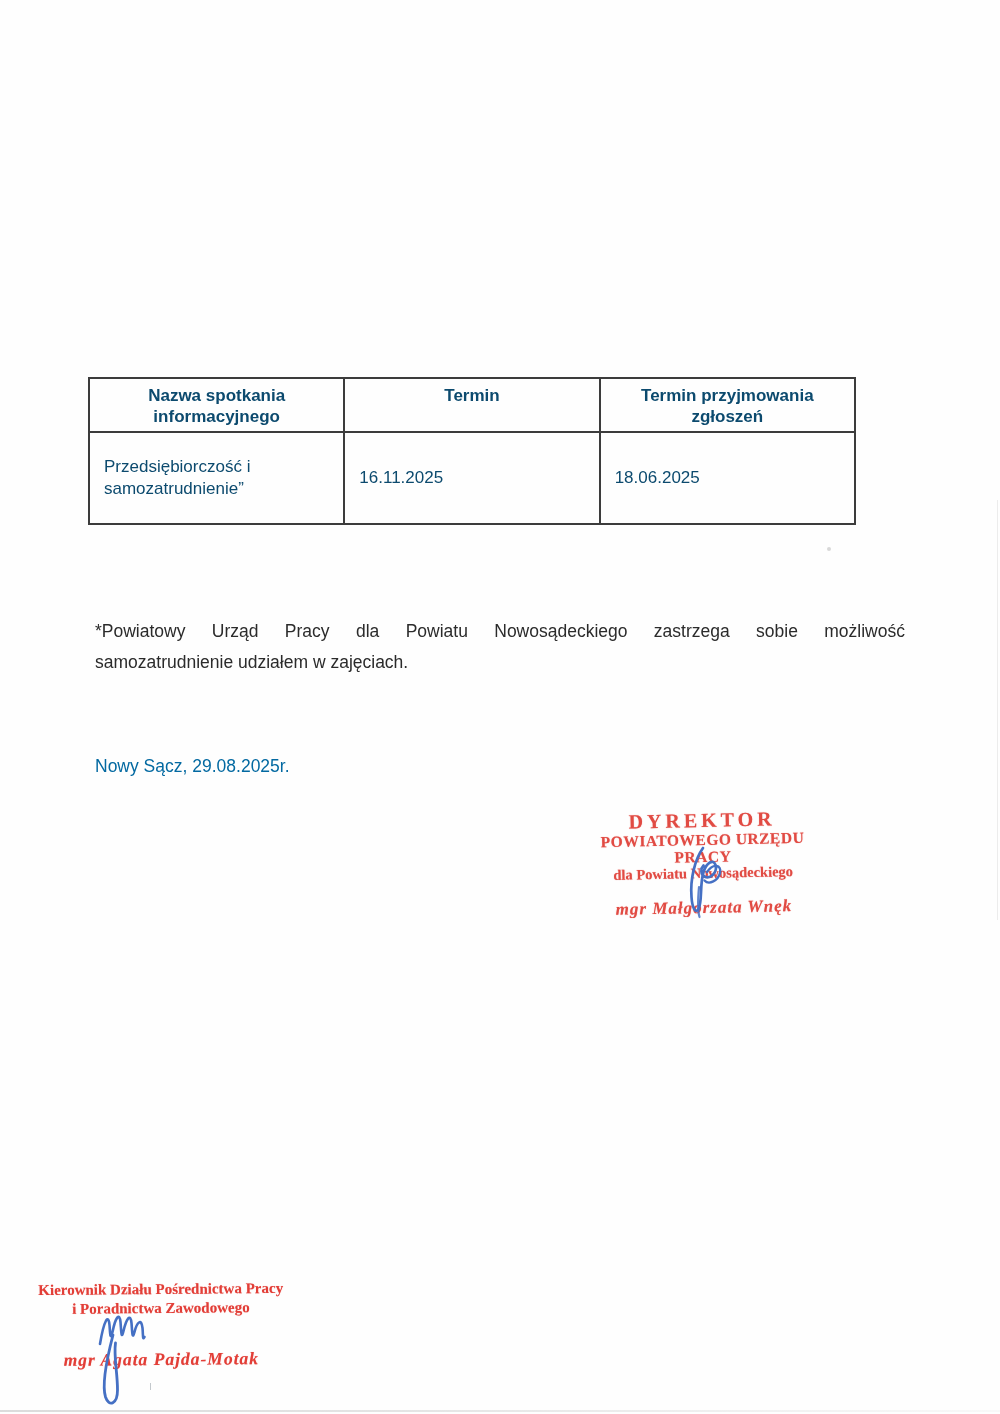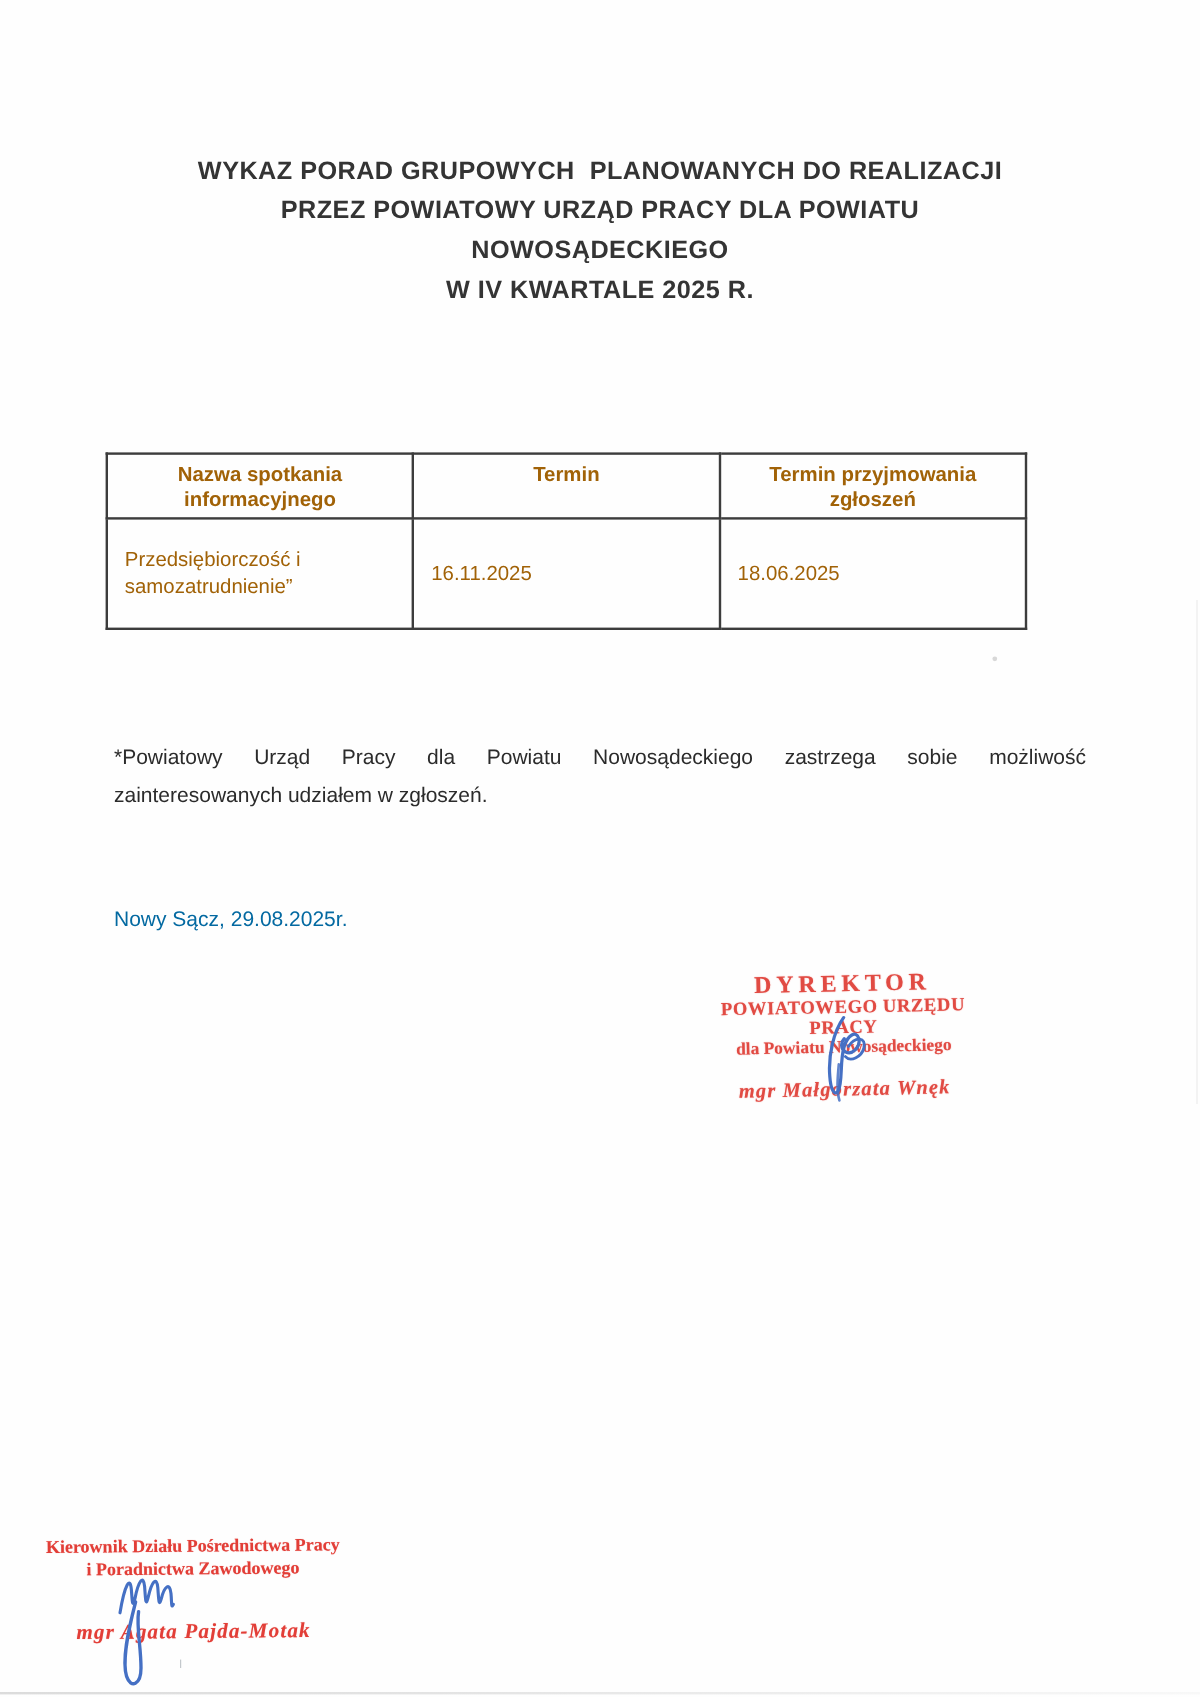--- a/index.html
+++ b/index.html
@@ -36,21 +36,21 @@
     position: absolute;
     top: 377px;
     left: 88px;
     width: 768px;
     border-collapse: collapse;
     table-layout: fixed;
   }
   .schedule-table th, .schedule-table td {
     border: 2.5px solid #3c3c3c;
     font-size: 17px;
-    color: #a16207;
+    color: #0c4a6e;
     padding: 4px 14px;
   }
   .schedule-table th {
     height: 48px;
     font-weight: bold;
     vertical-align: top;
     padding-top: 6px;
     line-height: 21px;
   }
   .schedule-table td {
@@ -146,47 +146,41 @@
   .scan-right-edge {
     position: absolute; top: 500px; right: 2px;
     width: 1px; height: 420px; background: #ececec;
   }
 </style>
 </head>
 <body>
 
 <div class="page">
 
-  <div class="title-block">
-    <div class="title-line">WYKAZ PORAD GRUPOWYCH  PLANOWANYCH DO REALIZACJI</div>
-    <div class="title-line">PRZEZ POWIATOWY URZĄD PRACY DLA POWIATU</div>
-    <div class="title-line">NOWOSĄDECKIEGO</div>
-    <div class="title-line">W IV KWARTALE 2025 R.</div>
-  </div>
 
   <table class="schedule-table">
     <thead>
       <tr>
         <th>Nazwa spotkania informacyjnego</th>
         <th>Termin</th>
         <th>Termin przyjmowania zgłoszeń</th>
       </tr>
     </thead>
     <tbody>
       <tr>
         <td>Przedsiębiorczość i samozatrudnienie”</td>
         <td>16.11.2025</td>
         <td>18.06.2025</td>
       </tr>
     </tbody>
   </table>
 
   <div class="note-block">
     <div class="note-line">*Powiatowy Urząd Pracy dla Powiatu Nowosądeckiego zastrzega sobie możliwość</div>
-    <div class="note-line last">zainteresowanych udziałem w zgłoszeń.</div>
+    <div class="note-line last">samozatrudnienie udziałem w zajęciach.</div>
   </div>
 
   <div class="dateline">Nowy Sącz, 29.08.2025r.</div>
 
   <div class="director-stamp">
     <div class="s-line1">DYREKTOR</div>
     <div class="s-line2">POWIATOWEGO URZĘDU PRACY</div>
     <div class="s-line3">dla Powiatu Nowosądeckiego</div>
     <div class="s-name">mgr Małgorzata Wnęk</div>
   </div>

